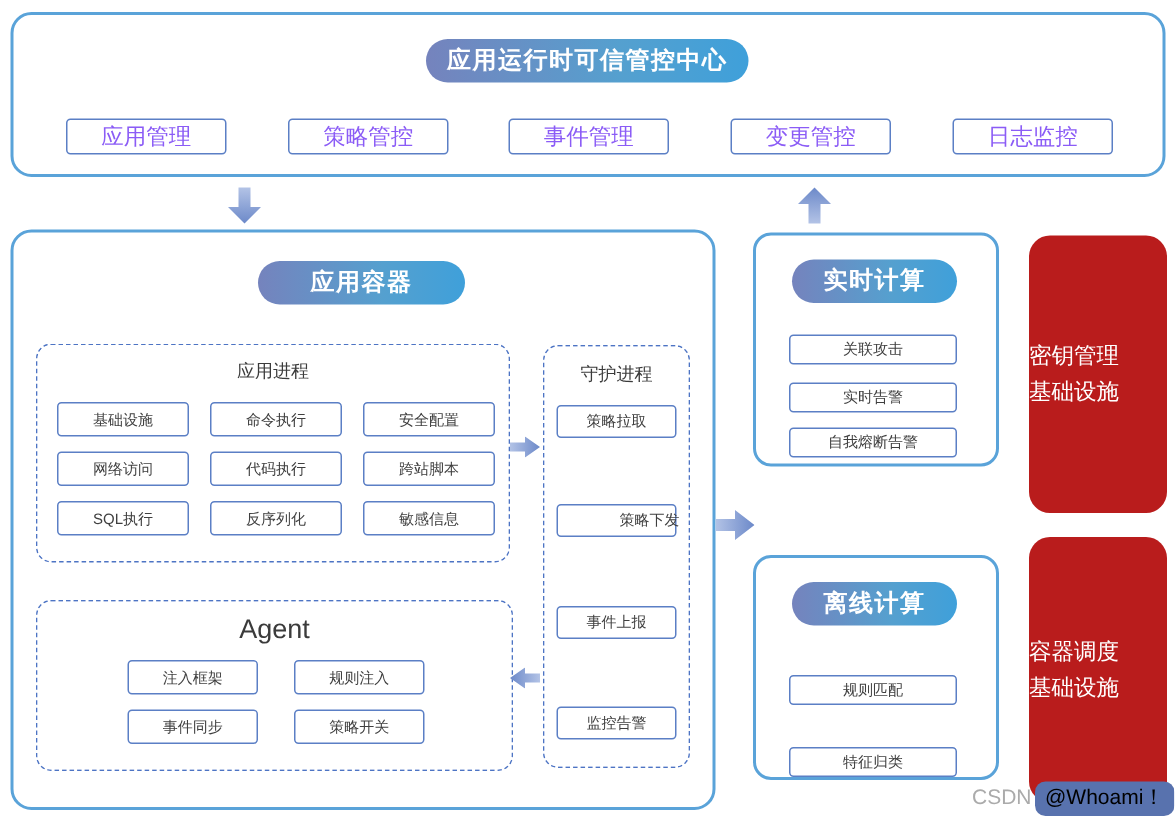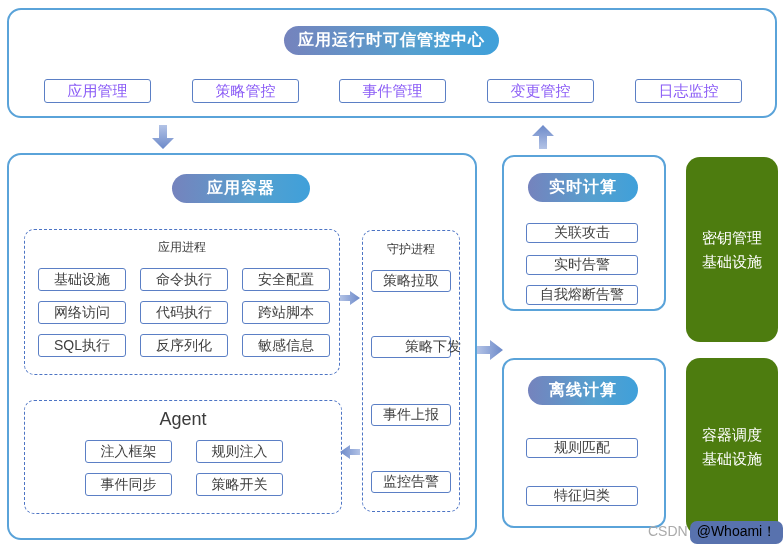--- a/index.html
+++ b/index.html
@@ -13,28 +13,28 @@
   .pill{position:absolute;box-sizing:border-box;display:flex;align-items:center;justify-content:center;
         background:linear-gradient(90deg,#7583bd 0%,#55a0cf 60%,#3fa0da 100%);
         color:#ffffff;font-weight:bold;font-size:16px;letter-spacing:1px;border-radius:15px;}
 
   .menu-box{position:absolute;box-sizing:border-box;display:flex;align-items:center;justify-content:center;
         background:#ffffff;border:1.5px solid #5b7fc5;border-radius:3px;
         color:#8b5cf6;font-size:15px;}
 
   .item-box{position:absolute;box-sizing:border-box;display:flex;align-items:center;justify-content:center;
         background:#ffffff;border:1.5px solid #5b7fc5;border-radius:3px;
-        color:#3f3f3f;font-size:14px;white-space:nowrap;}
+        color:#3f3f3f;font-size:10px;white-space:nowrap;}
 
   .dashed{position:absolute;box-sizing:border-box;border:1.5px dashed #4d74c4;border-radius:10px;}
 
   .group-label{position:absolute;width:100%;text-align:center;color:#3b3b3b;font-size:12px;}
 
   .infra{position:absolute;box-sizing:border-box;display:flex;flex-direction:column;
-        align-items:center;justify-content:center;background:#4d7c0f;border-radius:14px;
+        align-items:flex-start;justify-content:center;background:#b91c1c;border-radius:14px;
         color:#ffffff;font-size:15px;line-height:24px;text-align:center;}
 
   .arrow{position:absolute;}
 
   .watermark{position:absolute;left:648px;top:521px;width:132px;text-align:right;
         font-size:14px;color:#ababab;white-space:nowrap;}
   .watermark .tag{display:inline-block;background:#5872ae;color:#000000;border-radius:7px;
         padding:2px 7px 3px 7px;margin-left:2px;}
 </style>
 </head>
@@ -188,21 +188,21 @@
         <span>关联攻击</span>
       </div>
     <div class="item-box" style="left:22px;top:98px;width:112px;height:20px;">
         <span>实时告警</span>
       </div>
     <div class="item-box" style="left:22px;top:128px;width:112px;height:20px;">
         <span>自我熔断告警</span>
       </div>
   </div>
 
-  <div class="panel small" style="left:502px;top:358px;width:164px;height:170px;">
+  <div class="panel small" style="left:502px;top:370px;width:164px;height:150px;">
     <div class="pill" style="left:24px;top:16px;width:110px;height:29px;">
       <span>离线计算</span>
     </div>
     <div class="item-box" style="left:22px;top:78px;width:112px;height:20px;">
         <span>规则匹配</span>
       </div>
     <div class="item-box" style="left:22px;top:126px;width:112px;height:20px;">
         <span>特征归类</span>
       </div>
   </div>

